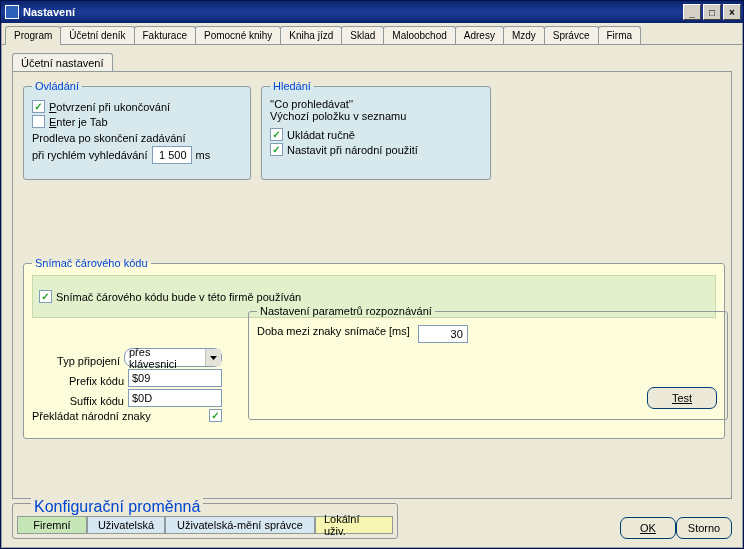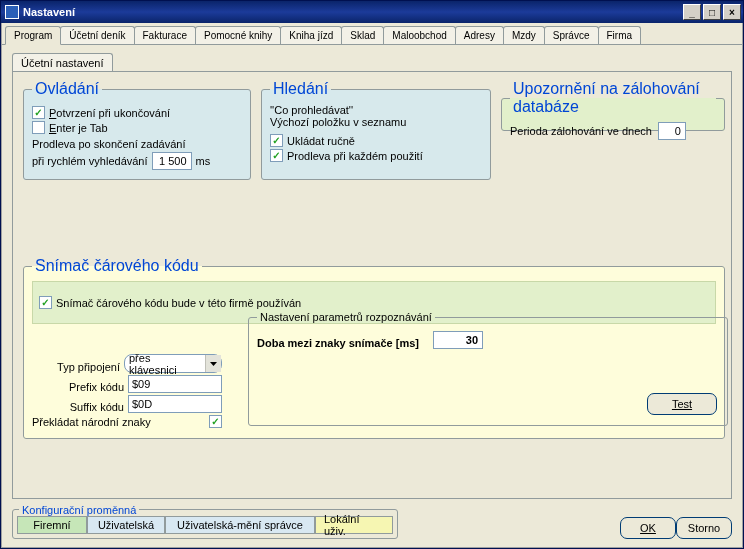--- a/index.html
+++ b/index.html
@@ -80,21 +80,21 @@
     position: relative;
   }
 
   fieldset {
     border: 1px solid #919B9C;
     margin: 0;
     padding: 6px 8px 8px 8px;
     border-radius: 3px;
     position: absolute;
   }
-  fieldset > legend { padding: 0 3px; color: #0046D5; font-size: 16px; }
+  fieldset > legend { padding: 0 3px; color: #0046D5; font-size: 11px; }
 
   .fs-ovladani { left: 10px; top: 8px; width: 228px; height: 100px; background: #D7E9EC; }
   .fs-hledani  { left: 248px; top: 8px; width: 230px; height: 100px; background: #D7E9EC; }
   .fs-upoz     { left: 488px; top: 8px; width: 224px; height: 50px; background: #E2F0CB; }
   .fs-scanner  { left: 10px; top: 185px; width: 702px; height: 182px; background: #FEFDDB; }
 
   .chk { display: flex; align-items: center; gap: 4px; margin: 2px 0; }
   .chkbox { width: 13px; height: 13px; background: #fff; border: 1px solid #7F9DB9; display: flex; align-items: center; justify-content: center; font-size: 10px; color: #21A121; }
   .chkbox.checked::after { content: "✓"; font-weight: bold; }
   .underline-first::first-letter { text-decoration: underline; }
@@ -137,21 +137,21 @@
     padding: 4px 10px 8px 10px;
     display: flex;
     align-items: flex-end;
     justify-content: space-between;
   }
   .kp-fieldset {
     border: 1px solid #919B9C;
     border-radius: 3px;
     padding: 4px 4px 4px 4px;
   }
-  .kp-legend { color: #0046D5; font-size: 11px; padding: 0 3px; position: relative; top: -10px; background: #ECE9D8; margin-left: 2px;}
+  .kp-legend { color: #0046D5; font-size: 16px; padding: 0 3px; position: relative; top: -10px; background: #ECE9D8; margin-left: 14px;}
   .kp-btns { display: flex; gap: 0; margin-top: -10px;}
   .kp-btn {
     height: 18px; padding: 0 8px; border: 1px solid #919B9C;
     display: inline-flex; align-items: center; justify-content: center;
     font-size: 11px;
   }
   .kp-firemni { background: #C6E6B8; width: 70px;}
   .kp-uziv { background: #D8E8F2; width: 78px;}
   .kp-uzivspr { background: #D8E8F2; width: 150px;}
   .kp-lokal { background: #F6F6B2; width: 78px;}
@@ -231,31 +231,24 @@
         <fieldset class="fs-hledani">
           <legend>Hledání</legend>
           <div>''Co prohledávat''</div>
           <div>Výchozí položku v seznamu</div>
           <div class="chk" style="margin-top:6px;">
             <span class="chkbox checked"></span>
             <span>Ukládat ručně</span>
           </div>
           <div class="chk">
             <span class="chkbox checked"></span>
-            <span>Prodleva při každém použití</span>
+            <span>Nastavit při národní použití</span>
           </div>
         </fieldset>
 
-        <fieldset class="fs-upoz">
-          <legend>Upozornění na zálohování databáze</legend>
-          <div style="display:flex;align-items:center;gap:6px;">
-            <span>Perioda zálohování ve dnech</span>
-            <span class="numbox" style="width:28px;">0</span>
-          </div>
-        </fieldset>
 
         <fieldset class="fs-scanner">
           <legend>Snímač čárového kódu</legend>
           <div class="scanner-inner">
             <div class="scanner-chk-row">
               <div class="chk">
                 <span class="chkbox checked"></span>
                 <span>Snímač čárového kódu bude v této firmě používán</span>
               </div>
             </div>
@@ -281,21 +274,21 @@
                 <span class="textbox" style="width:94px;">$0D</span>
               </div>
               <div class="row" style="justify-content:space-between;padding-left:0;">
                 <span style="flex:1;text-align:left;">Překládat národní znaky</span>
                 <span class="chkbox checked"></span>
               </div>
             </div>
 
             <fieldset class="nast-fieldset">
               <legend>Nastavení parametrů rozpoznávání</legend>
-              <div style="display:flex;align-items:flex-end;gap:14px;font-weight:bold;">
+              <div style="display:flex;align-items:flex-start;gap:8px;">
                 <span>Doba mezi znaky snímače [ms]</span>
                 <span class="numbox" style="width:50px;">30</span>
               </div>
               <div style="position:absolute;right:10px;bottom:10px;">
                 <span class="btn" style="width:70px;">
                     <span style="text-decoration:underline;">Test</span>
                   </span>
               </div>
             </fieldset>
 

